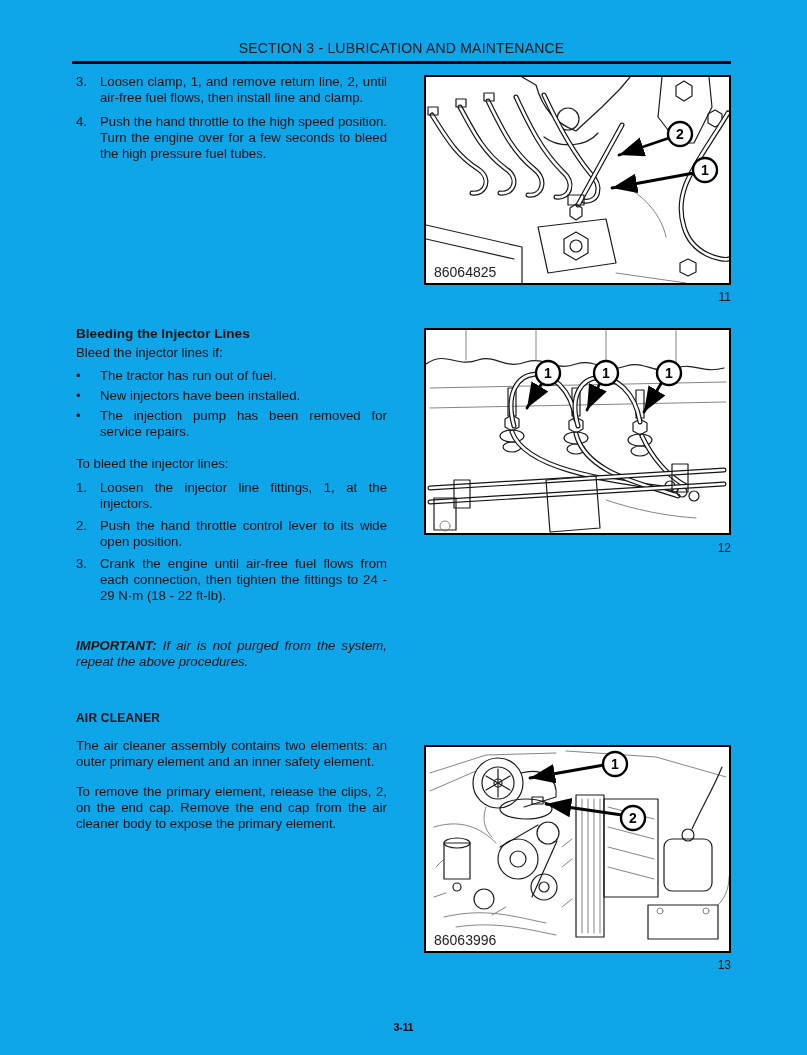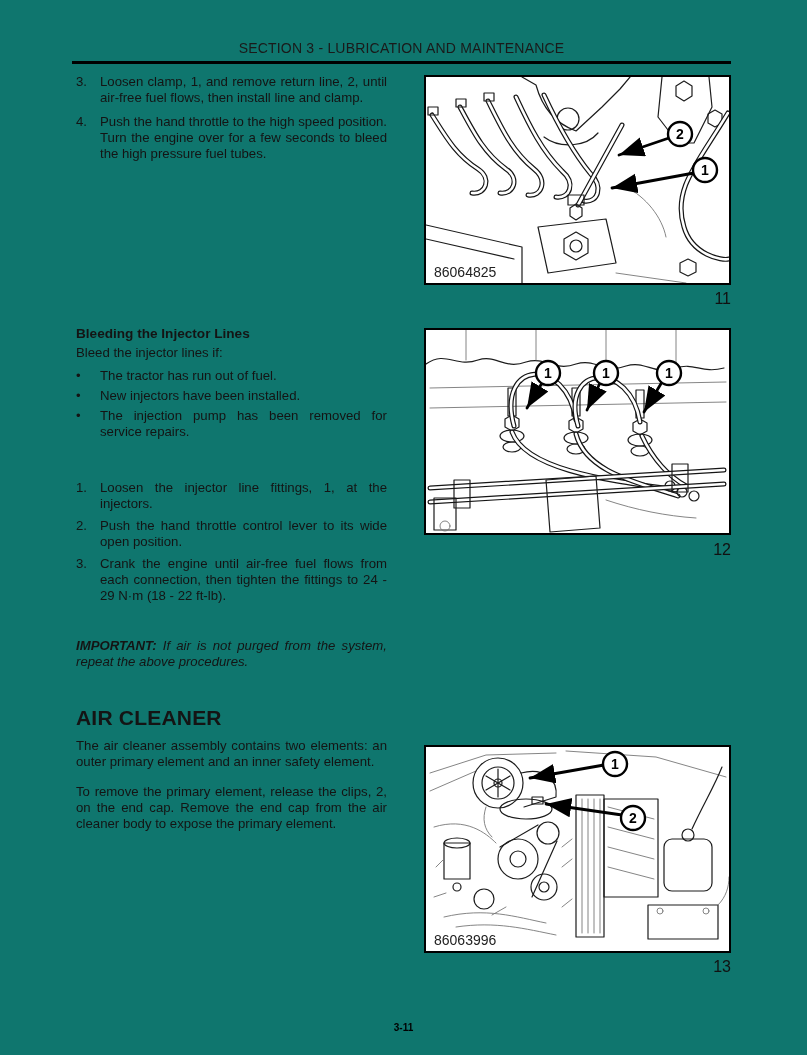--- a/index.html
+++ b/index.html
@@ -1,56 +1,56 @@
 <!DOCTYPE html>
 <html><head>
 <meta charset="utf-8">
 <style>
   html,body{margin:0;padding:0;background:#e8e8e8;}
   .page{
     position:relative;
     width:807px;height:1055px;
-    background:#0f766e;
+    background:#0ea5e9;
     margin:0 auto;
     font-family:"Liberation Sans",sans-serif;
     color:#111;
     overflow:hidden;
   }
   .abs{position:absolute;}
   
   .hdr-title{
     left:72px;top:40px;width:659px;
     text-align:center;font-size:14px;letter-spacing:.2px;color:#1a1a1a;
   }
   .hdr-rule{left:72px;top:61px;width:659px;height:3px;background:#000;}
   
   .col{left:76px;width:311px;font-size:13.2px;line-height:16px;color:#141414;}
   .just{text-align:justify;}
   .li{display:flex;margin:0 0 8px 0;}
   .li .mk{flex:none;width:24px;}
   .li .tx{flex:1;text-align:justify;}
   .ul .mk{width:24px;}
   .h-sub{font-weight:bold;font-size:13.6px;}
-  .h-main{font-weight:bold;font-size:21px;letter-spacing:.2px;}
+  .h-main{font-weight:bold;font-size:12px;letter-spacing:.2px;}
   .imp{font-style:italic;}
   .imp b{font-style:italic;}
   .warn{font-weight:bold;}
   .para{margin:0 0 14px 0;}
   
   .fig{
     left:424px;width:307px;
     border:2px solid #000;background:#fff;box-sizing:border-box;
   }
   .fig svg{display:block;}
   .photo-id{
     position:absolute;left:6px;bottom:3px;
     font-size:14px;color:#222;background:rgba(255,255,255,.75);padding:0 2px;
   }
   .fig-cap{
-    left:424px;width:307px;text-align:right;font-size:16px;color:#111;
+    left:424px;width:307px;text-align:right;font-size:12px;color:#111;
   }
   .footer{
     left:0;top:1022px;width:807px;text-align:center;
     font-weight:bold;font-size:10px;color:#000;
   }
   
   .art path,.art line,.art rect,.art circle,.art ellipse,.art polygon,.art polyline{
     fill:none;stroke:#1c1c1c;stroke-width:1.2;stroke-linecap:round;stroke-linejoin:round;
   }
   .art .lt{stroke:#777;stroke-width:.9;}
@@ -96,20 +96,21 @@
         <span class="mk">•</span>
         <span class="tx">New injectors have been installed.</span>
       </div>
 
       <div class="li" style="margin-bottom:4px;">
         <span class="mk">•</span>
         <span class="tx">The injection pump has been removed for service repairs.</span>
       </div>
     </div>
 
+  <div class="abs col" style="top:456px;">To bleed the injector lines:</div>
 
   <div class="abs col" style="top:480px;">
 
       <div class="li" style="margin-bottom:6px;">
         <span class="mk">1.</span>
         <span class="tx">Loosen the injector line fittings, 1, at the injectors.</span>
       </div>
 
       <div class="li" style="margin-bottom:6px;">
         <span class="mk">2.</span>

